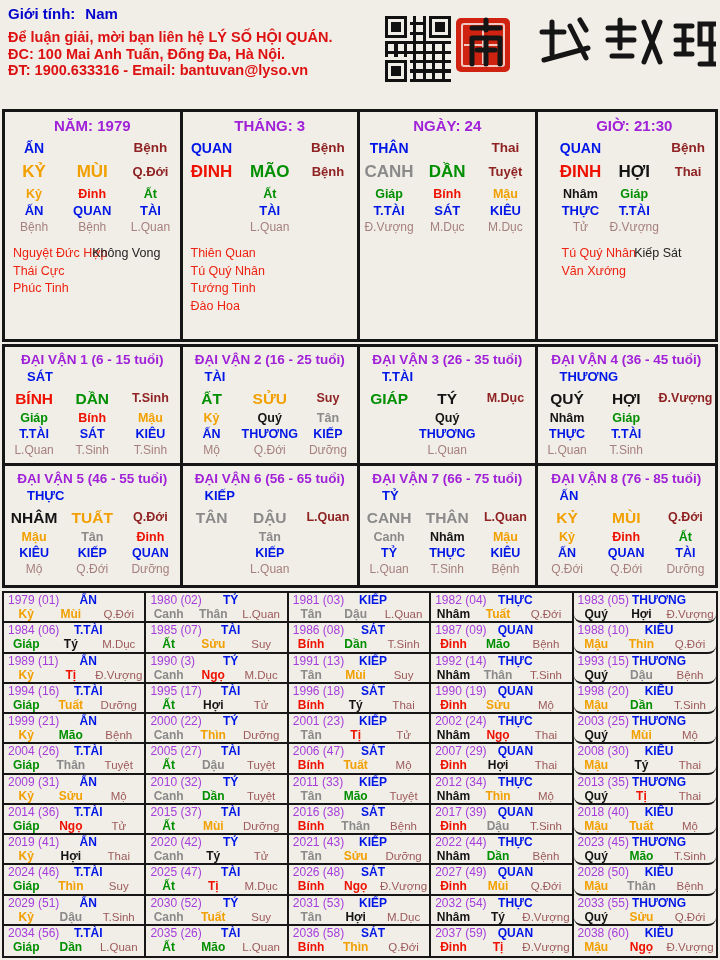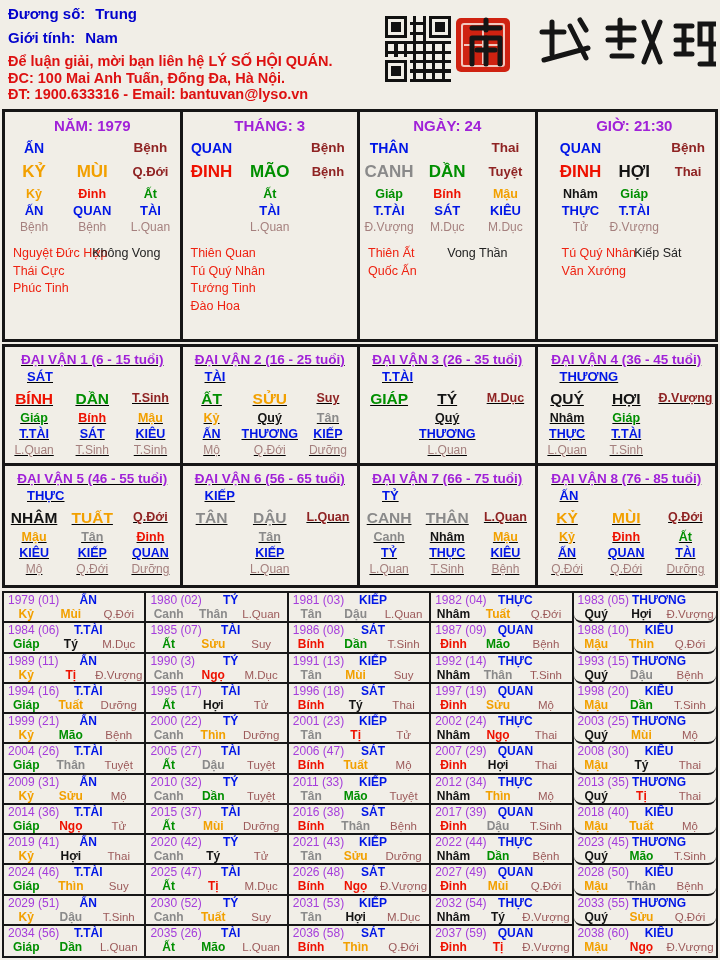--- a/index.html
+++ b/index.html
@@ -41,21 +41,21 @@
   .p-h2{font-size:13px;height:17px;}
   .p-h2 .god{font-size:13px;}
   .p-h3{font-size:12px;height:16px;}
   .p-stars{position:relative;margin-top:9px;font-size:12.5px;line-height:17.5px;height:76px;}
   .stars-red{position:absolute;left:8px;top:0;color:var(--star_red);white-space:nowrap;}
   .stars-black{position:absolute;left:50%;top:0;color:var(--star_black);white-space:nowrap;}
 
   
   .dv-wrap{position:absolute;top:344px;left:2px;width:716px;height:244px;box-sizing:border-box;
     border:3px solid var(--border);display:grid;grid-template-columns:repeat(4,1fr);grid-template-rows:1fr 1fr;}
-  .dv{position:relative;border-right:3px solid var(--border);border-bottom:3px solid var(--border);overflow:hidden;text-decoration:underline;}
+  .dv{position:relative;border-right:3px solid var(--border);border-bottom:3px solid var(--border);overflow:hidden;}
   .dv:nth-child(4n){border-right:none;}
   .dv:nth-child(n+5){border-bottom:none;}
   .dv-title{margin-top:5px;text-align:center;font-size:13.5px;font-weight:bold;color:var(--title_purple);white-space:nowrap;}
   .dv-god{margin-top:2px;padding-left:22px;font-size:13px;height:17px;}
   .dv-god .god{font-size:13px;}
   .dv-main{margin-top:2px;height:21px;line-height:21px;}
   .dv-main .big{font-size:15.5px;}
   .dv-main .stg-dark{font-size:12.5px;}
   .dv-h1{margin-top:2px;font-size:12.5px;font-weight:bold;height:16px;}
   .dv-h2{font-size:12.5px;height:16px;}
@@ -76,21 +76,20 @@
   .y-l2{display:grid;grid-template-columns:1fr 1fr 1.15fr;font-size:12px;line-height:14px;}
   .y-l2 span{text-align:center;white-space:nowrap;}
   .y-can,.y-chi{font-weight:bold;}
   .y-stage{color:var(--stage_mid);font-size:11.5px;}
 </style>
 </head>
 <body>
 
 <div class="header">
   <div class="hdr-left">
-    <div class="hdr-blue"><span>Đương số:</span><span class="val">Trung</span></div>
     <div class="hdr-blue"><span>Giới tính:</span><span class="val">Nam</span></div>
     <div class="hdr-red">Để luận giải, mời bạn liên hệ LÝ SỐ HỘI QUÁN.</div>
     <div class="hdr-red">ĐC: 100 Mai Anh Tuấn, Đống Đa, Hà Nội.</div>
     <div class="hdr-red">ĐT: 1900.633316 - Email: bantuvan@lyso.vn</div>
   </div>
 
   <svg class="qr" viewBox="0 0 21 21" shape-rendering="crispEdges">
     <rect x="0" y="0" width="21" height="21" fill="#f1eee7"></rect>
     <g fill="#111">
       <rect x="0" y="0" width="7" height="7"></rect>
@@ -379,29 +378,20 @@
       <div class="trio p-h2">
         <span class="god">T.TÀI</span>
         <span class="god">SÁT</span>
         <span class="god">KIÊU</span>
       </div>
       <div class="trio p-h3">
         <span class="stg-light">Đ.Vượng</span>
         <span class="stg-light">M.Dục</span>
         <span class="stg-light">M.Dục</span>
       </div>
-      <div class="p-stars">
-        <div class="stars-red">
-          <div>Thiên Ất</div>
-          <div>Quốc Ấn</div>
-        </div>
-        <div class="stars-black">
-          <div>Vong Thần</div>
-        </div>
-      </div>
     </div>
     <div class="pillar">
       <div class="p-title">GIỜ: 21:30</div>
       <div class="trio p-rowA">
         <span class="god">QUAN</span>
         <span></span>
         <span class="stg-dark sm">Bệnh</span>
       </div>
       <div class="trio p-rowB">
         <span class="big e-f">ĐINH</span>
@@ -824,21 +814,21 @@
         <span class="y-god god">SÁT</span>
       </div>
       <div class="y-l2">
         <span class="y-can e-f">Bính</span>
         <span class="y-chi e-a">Tý</span>
         <span class="y-stage">Thai</span>
       </div>
     </div>
     <div class="y-cell">
       <div class="y-l1">
-        <span class="y-num">1997 (19)</span>
+        <span class="y-num">1990 (19)</span>
         <span class="y-god god">QUAN</span>
       </div>
       <div class="y-l2">
         <span class="y-can e-f">Đinh</span>
         <span class="y-chi e-e">Sửu</span>
         <span class="y-stage">Mộ</span>
       </div>
     </div>
     <div class="y-cell">
       <div class="y-l1">

